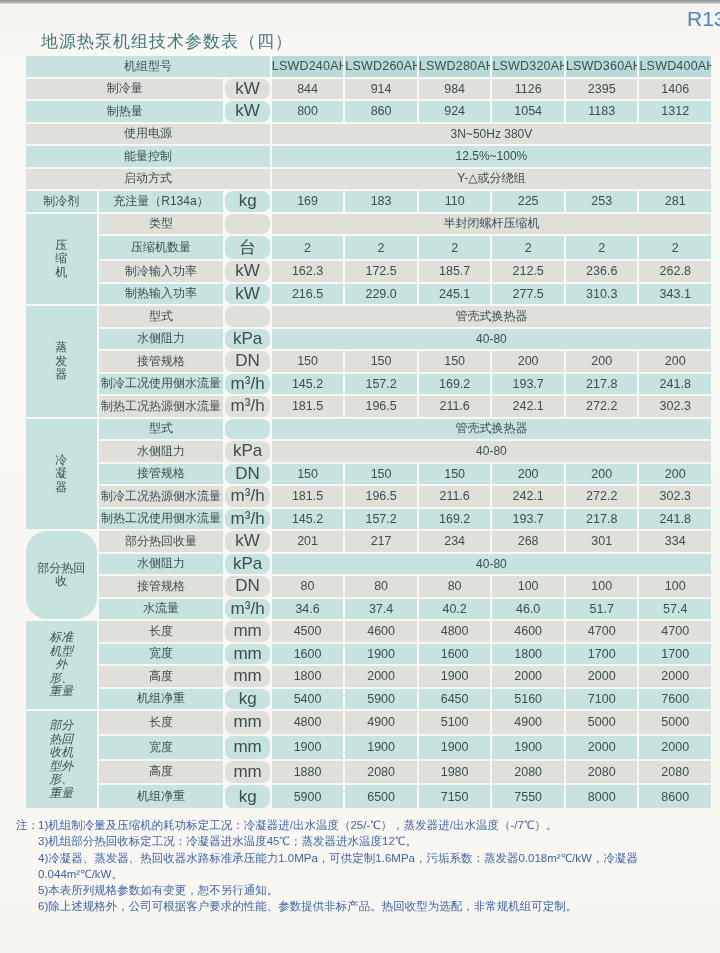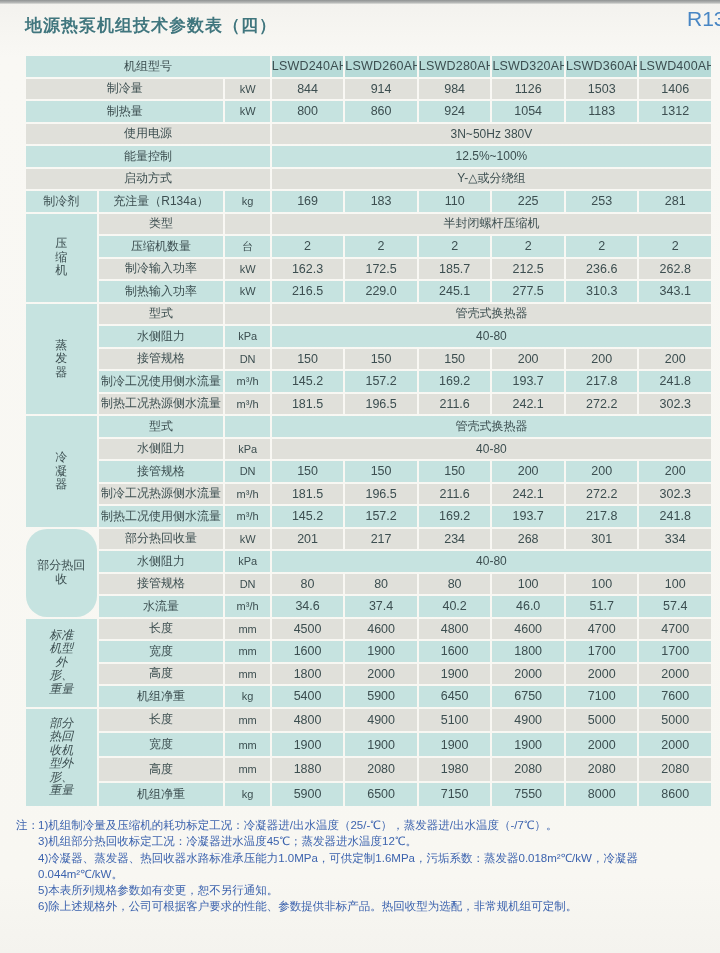--- a/index.html
+++ b/index.html
@@ -12,22 +12,22 @@
     background: linear-gradient(180deg, #f3f2ee 0%, #f9f8f4 6%, #f8f7f2 92%, #f4f3ee 100%);
     font-family: "Liberation Sans", sans-serif;
   }
   .scan-edge-top {
     position: absolute; top: 0; left: 0;
     width: 100%; height: 4px;
     background: linear-gradient(180deg, #8f9292 0%, #b9bbba 70%, #e4e4e0 100%);
   }
   .page-title {
     position: absolute; top: 14px; left: 25px;
-    margin: 0;
-    font-size: 17px; font-weight: bold;
+    margin: 16px;
+    font-size: 17px; font-weight: normal;
     letter-spacing: 1px;
     color: var(--title-text, #40767e);
   }
   .refrigerant {
     position: absolute; top: 7px; left: 687px;
     font-size: 21px;
     color: var(--badge-text, #4886c4);
     white-space: nowrap;
   }
   table.spec {
@@ -53,21 +53,21 @@
     font-size: 10px;
     letter-spacing: 0.2px;
   }
   .cell.group {
     background: var(--group-cell, #c6e3e0);
     line-height: 13.5px;
   }
   .w1 { padding: 0 29px; text-align: center; }
   .w2 { padding: 8px 23px; line-height: 13px; font-style: italic; }
   .w4 { padding: 0 11px; border-radius: 21px; }
-  .cell.unit  { font-size: 11px; }
+  .cell.unit  { font-size: 17px; border-radius: 8px; }
   .cell.val   { font-size: 12.5px; }
   .cell.spanv { font-size: 12px; }
   .notes {
     position: absolute; top: 817px; left: 16px;
     width: 698px;
     color: var(--note-text, #3c63ae);
     font-size: 11.5px;
     line-height: 16.3px;
   }
   .notes-prefix { position: absolute; top: 0; left: 0; }
@@ -103,21 +103,21 @@
         <td class="cell val teal model">LSWD360AH</td>
         <td class="cell val teal model">LSWD400AH</td>
       </tr>
       <tr>
         <td class="cell lbl gray" colspan="2">制冷量</td>
         <td class="cell unit gray">kW</td>
         <td class="cell val gray">844</td>
         <td class="cell val gray">914</td>
         <td class="cell val gray">984</td>
         <td class="cell val gray">1126</td>
-        <td class="cell val gray">1503</td>
+        <td class="cell val gray">2395</td>
         <td class="cell val gray">1406</td>
       </tr>
       <tr>
         <td class="cell lbl teal" colspan="2">制热量</td>
         <td class="cell unit teal">kW</td>
         <td class="cell val teal">800</td>
         <td class="cell val teal">860</td>
         <td class="cell val teal">924</td>
         <td class="cell val teal">1054</td>
         <td class="cell val teal">1183</td>
@@ -330,21 +330,21 @@
         <td class="cell val gray">2000</td>
         <td class="cell val gray">2000</td>
         <td class="cell val gray">2000</td>
       </tr>
       <tr>
         <td class="cell lbl teal" colspan="1">机组净重</td>
         <td class="cell unit teal">kg</td>
         <td class="cell val teal">5400</td>
         <td class="cell val teal">5900</td>
         <td class="cell val teal">6450</td>
-        <td class="cell val teal">6750</td>
+        <td class="cell val teal">5160</td>
         <td class="cell val teal">7100</td>
         <td class="cell val teal">7600</td>
       </tr>
       <tr>
         <td class="cell group w2" rowspan="4">部分热回收机型外形、重量</td>
         <td class="cell lbl gray" colspan="1">长度</td>
         <td class="cell unit gray">mm</td>
         <td class="cell val gray">4800</td>
         <td class="cell val gray">4900</td>
         <td class="cell val gray">5100</td>

